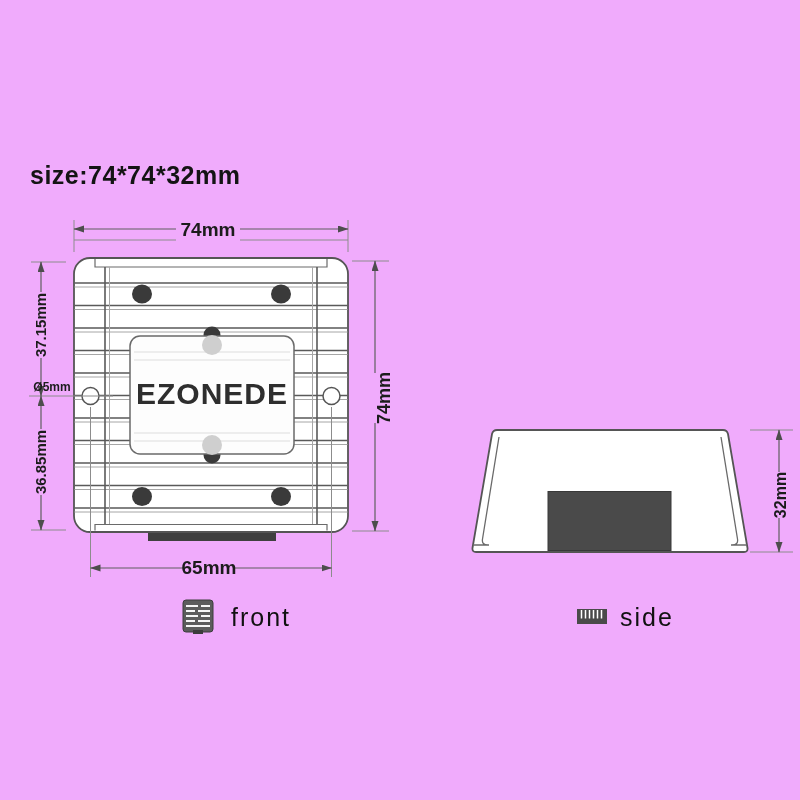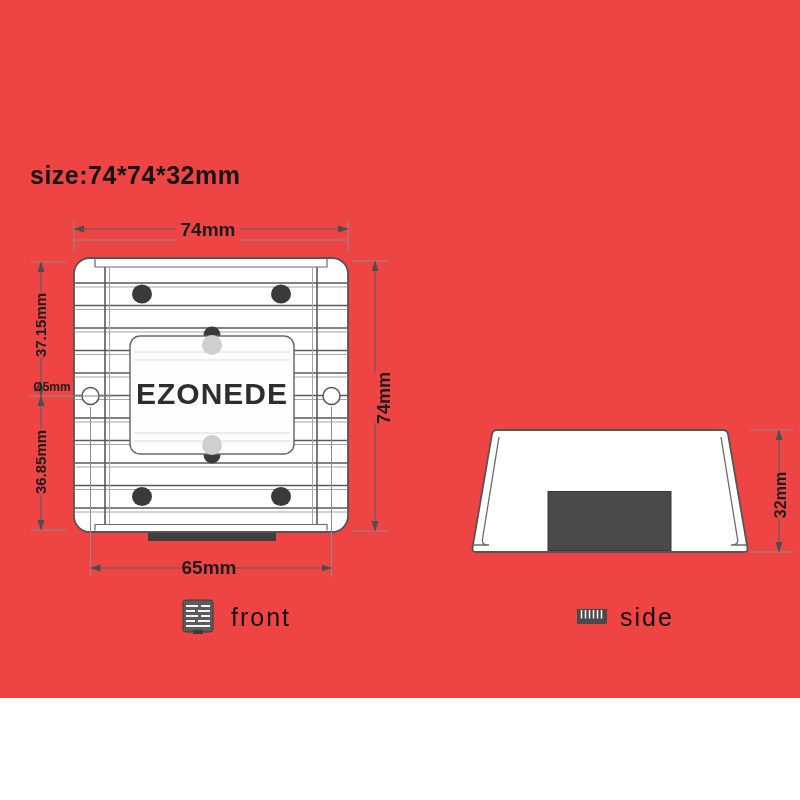--- a/index.html
+++ b/index.html
@@ -1,16 +1,16 @@
 <!DOCTYPE html>
 <html><head>
 <meta charset="utf-8">
 <style>
   html,body{margin:0;padding:0;background:#ffffff;}
-  .page{position:relative;width:800px;height:698px;background:#ef4444;overflow:hidden;
+  .page{position:relative;width:800px;height:800px;background:#f0abfc;overflow:hidden;
         font-family:"Liberation Sans", sans-serif;}
   svg{position:absolute;left:0;top:0;}
   
   .outline   {fill:#ffffff;stroke:#555555;stroke-width:1.8;}
   .ln        {stroke:#5a5a5a;stroke-width:1.6;fill:none;}
   .ln-lt     {stroke:#a6a6a6;stroke-width:1;fill:none;}
   .step      {stroke:#6a6a6a;stroke-width:1.2;fill:none;}
   .ext       {stroke:#8c8c8c;stroke-width:1;fill:none;}
   .dim       {stroke:#5f5f5f;stroke-width:1.2;fill:none;}
   .faint     {stroke:#e7e7e7;stroke-width:1.5;fill:none;}

